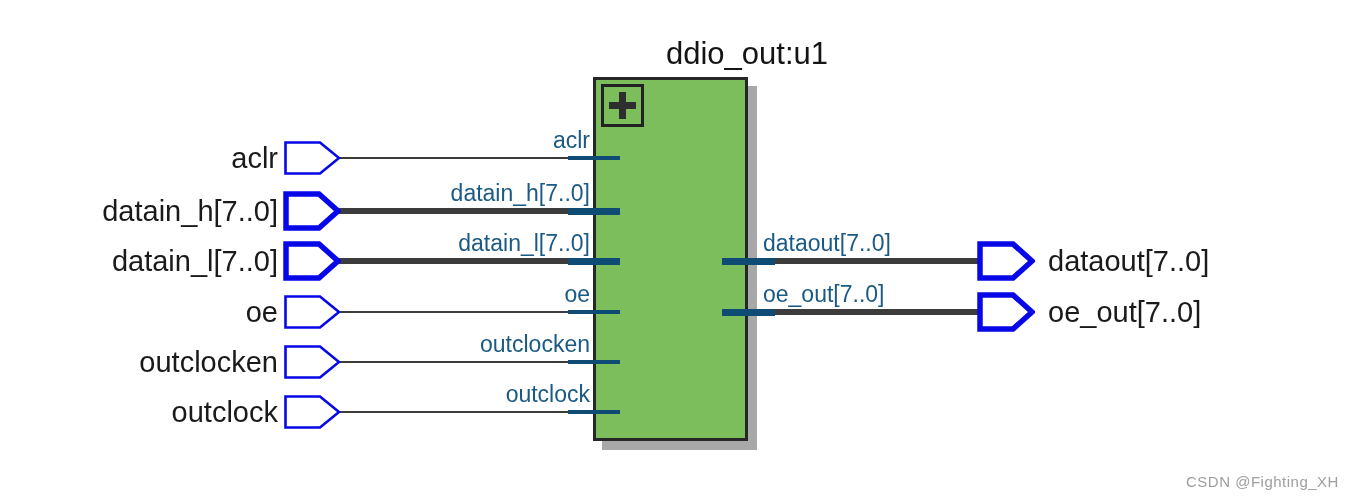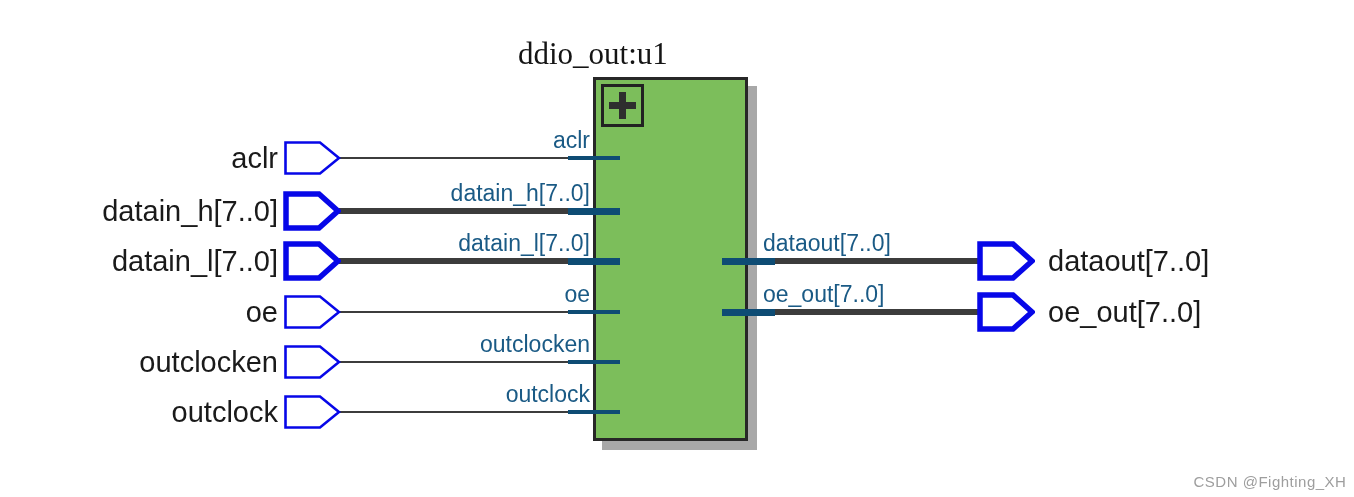--- a/index.html
+++ b/index.html
@@ -17,41 +17,41 @@
   #plusbox{
     left:601px;top:84px;width:43px;height:43px;box-sizing:border-box;
     border:3px solid #222222;z-index:2;background:transparent;cursor:pointer;
   }
   .plusbar{position:absolute;background:#2E2E2E;}
   .plusbar.h{left:5px;top:15px;width:27px;height:7px;}
   .plusbar.v{left:15px;top:5px;width:7px;height:27px;}
   
   #title{
     left:518px;top:36px;width:310px;height:36px;line-height:36px;
-    text-align:left;font-size:31px;color:#141414;z-index:5;white-space:nowrap;font-family:Liberation Serif, serif;
+    text-align:right;font-size:31px;color:#141414;z-index:5;white-space:nowrap;
   }
   
   .ext-label{height:40px;line-height:40px;font-size:29px;color:#1A1A1A;z-index:5;white-space:nowrap;}
   .ext-label.left{left:40px;width:238px;text-align:right;}
   .ext-label.right{left:1048px;width:290px;text-align:left;}
   
   .port-label{height:28px;line-height:28px;font-size:23px;color:#1A5A85;z-index:5;white-space:nowrap;}
   .port-label.left{left:340px;width:250px;text-align:right;}
   .port-label.right{left:763px;width:250px;text-align:left;}
   
   .wire{background:#3C3C3C;z-index:3;}
   .wire.stub{background:#0E4C74;}
   
   .pin{z-index:4;}
   .pin polygon{fill:#ffffff;}
   .pin.thin polygon{stroke:#0707E8;stroke-width:2.6;}
   .pin.bus  polygon{stroke:#0707E8;stroke-width:5.5;}
   
   #watermark{left:1186px;top:473px;width:168px;font-size:15px;color:#9E9E9E;
-    letter-spacing:0.5px;z-index:5;white-space:nowrap;text-align:center;}
+    letter-spacing:0.5px;z-index:5;white-space:nowrap;}
 </style>
 </head>
 <body>
 
 <div id="canvas">
 
   <div id="title" class="abs">ddio_out:u1</div>
 
   <div id="block" class="abs"></div>
   <div id="plusbox" class="abs">

